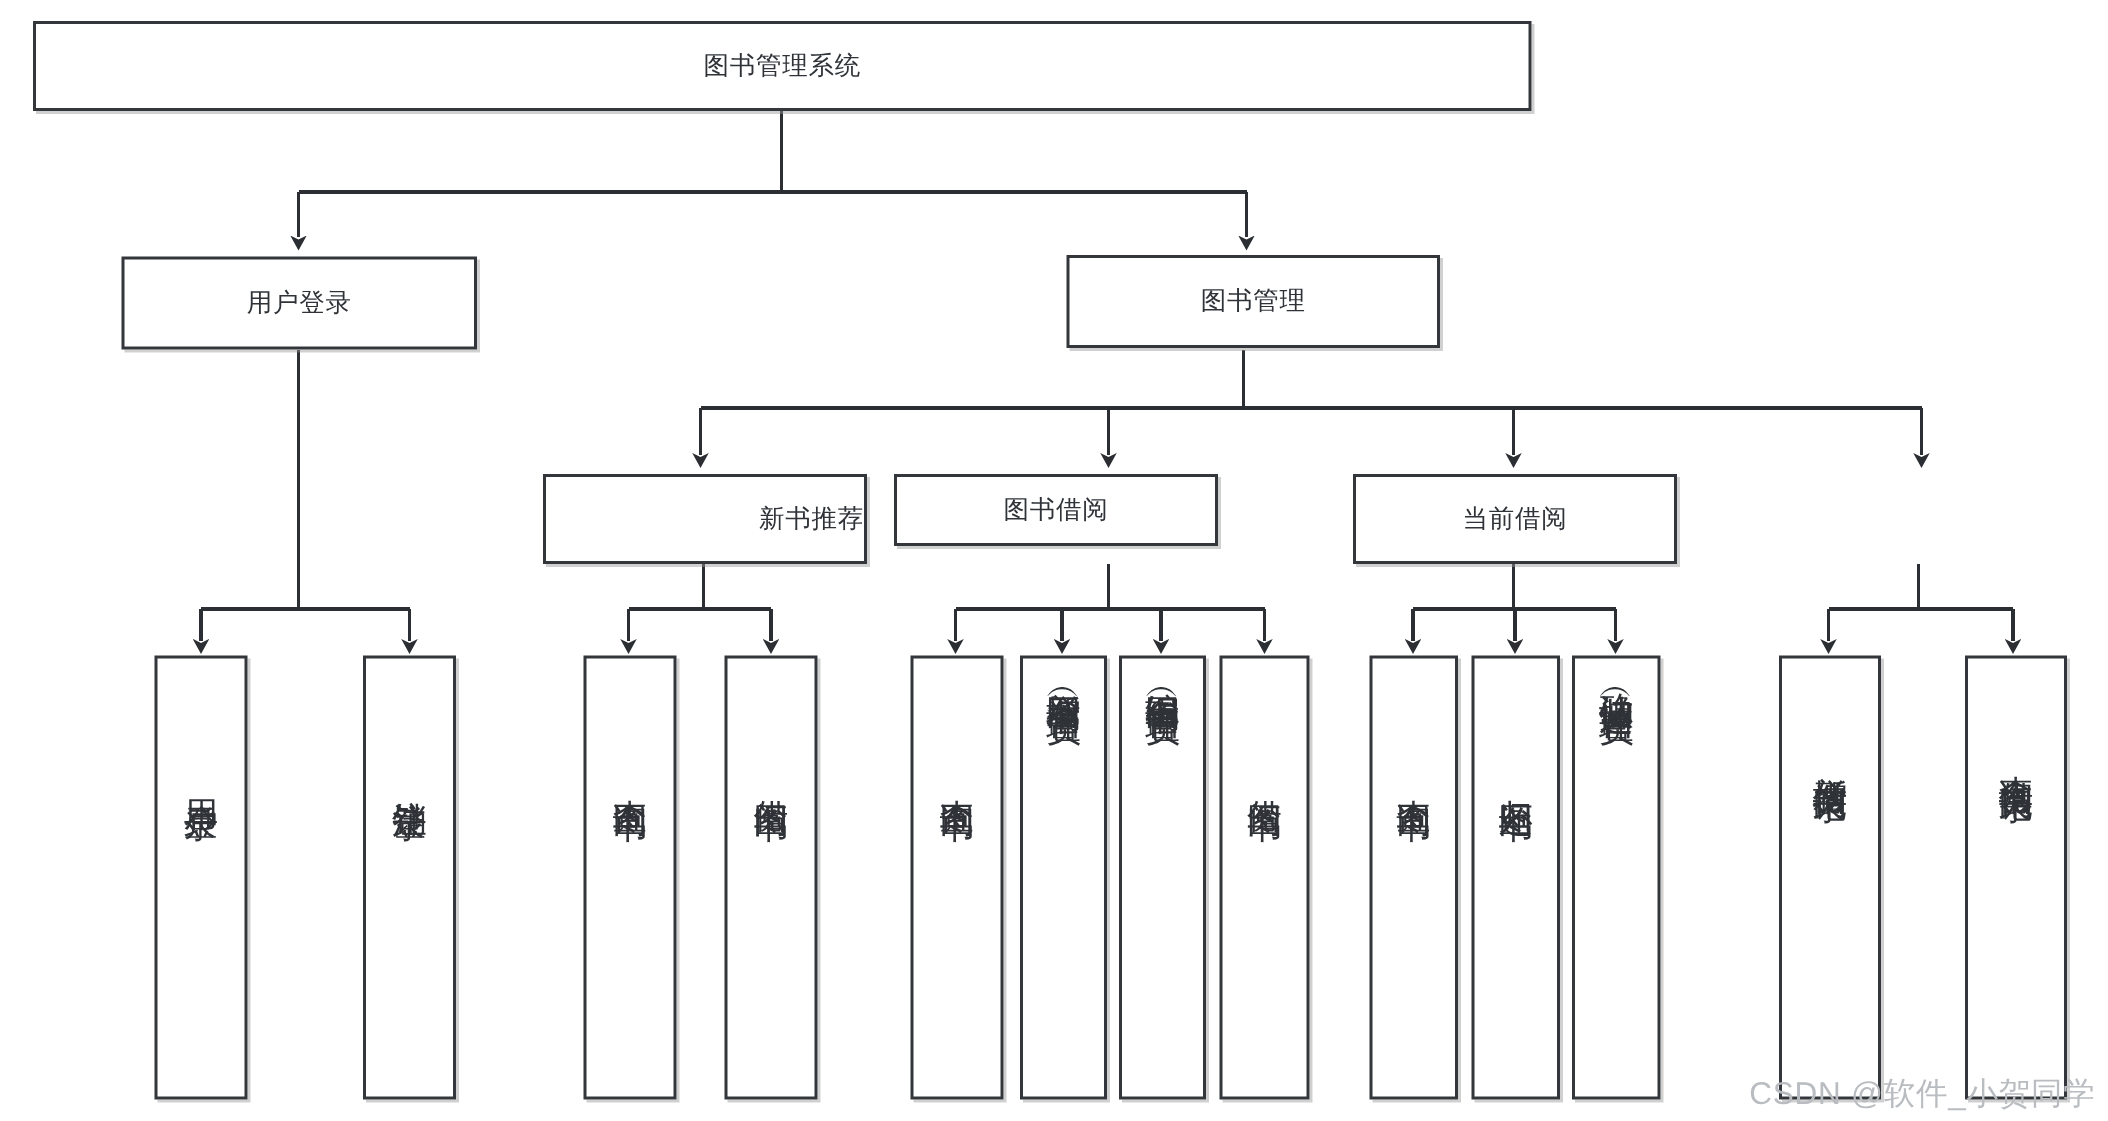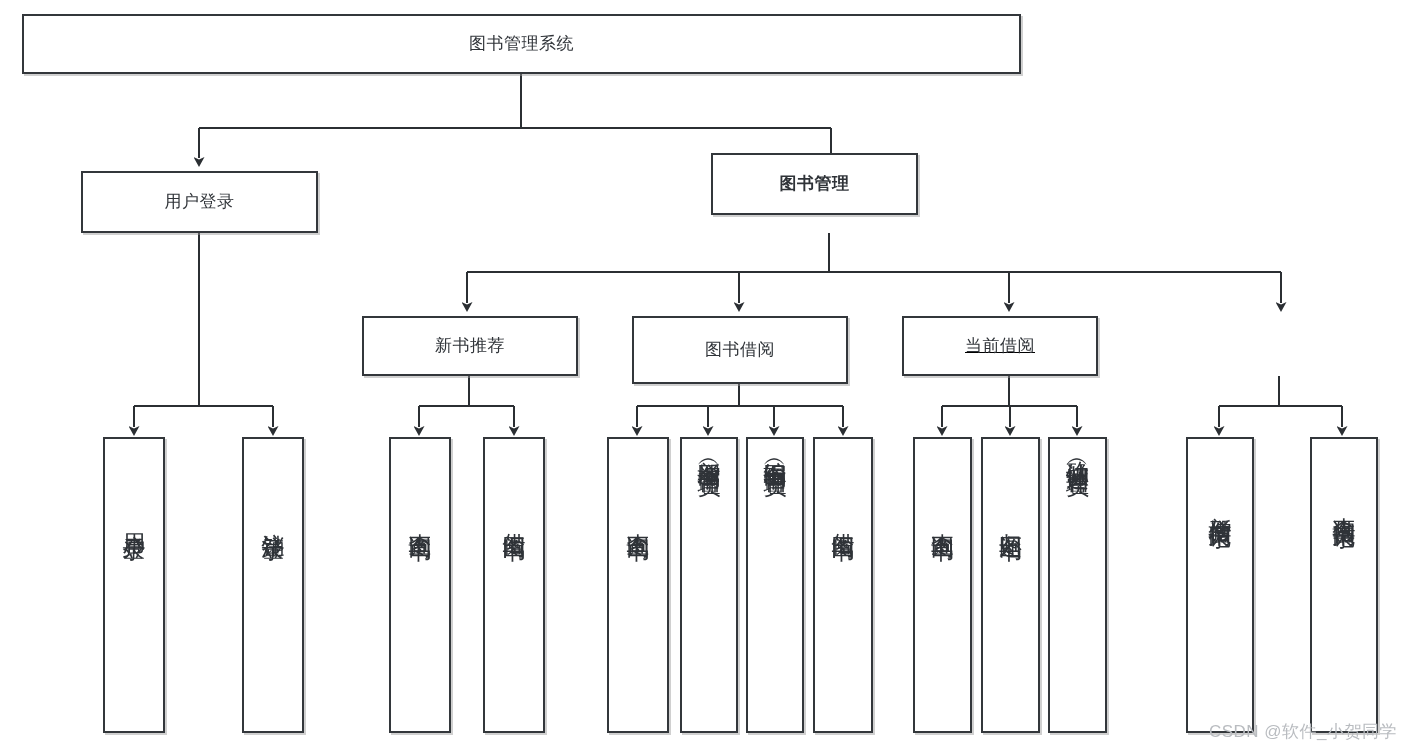--- a/index.html
+++ b/index.html
@@ -60,21 +60,21 @@
   .node.vertical.mid .label {
     padding-top: 72px;
   }
   .node.vertical.mid2 .label {
     padding-top: 56px;
   }
   .watermark {
     position: absolute;
     right: 8px;
     bottom: 4px;
-    font-size: 17px;
+    font-size: 21px;
     color: #b9bcc0;
     z-index: 5;
     white-space: nowrap;
     letter-spacing: 0.5px;
   }
 </style>
 </head>
 <body>
 
 <div id="canvas">
@@ -130,33 +130,33 @@
   </svg>
 
   <div class="node horizontal" style="left:22px; top:14px; width:999px; height:60px;">
     <span class="label">图书管理系统</span>
   </div>
 
   <div class="node horizontal" style="left:81px; top:171px; width:237px; height:62px;">
     <span class="label">用户登录</span>
   </div>
 
-  <div class="node horizontal" style="left:711px; top:153px; width:207px; height:62px;font-weight:bold;">
+  <div class="node horizontal" style="left:711px; top:170px; width:249px; height:62px;">
     <span class="label">图书管理</span>
   </div>
 
-  <div class="node horizontal" style="left:362px; top:316px; width:216px; height:60px;">
+  <div class="node horizontal" style="left:362px; top:316px; width:216px; height:60px;justify-content:flex-end;">
     <span class="label">新书推荐</span>
   </div>
 
-  <div class="node horizontal" style="left:632px; top:316px; width:216px; height:68px;">
+  <div class="node horizontal" style="left:596px; top:316px; width:216px; height:48px;">
     <span class="label">图书借阅</span>
   </div>
 
-  <div class="node horizontal" style="left:902px; top:316px; width:196px; height:60px;text-decoration:underline;">
+  <div class="node horizontal" style="left:902px; top:316px; width:216px; height:60px;">
     <span class="label">当前借阅</span>
   </div>
 
 
   <div class="node vertical mid" style="left:103px; top:437px; width:62px; height:296px;">
     <span class="label">用户登录</span>
   </div>
 
   <div class="node vertical mid" style="left:242px; top:437px; width:62px; height:296px;">
     <span class="label">注销登录</span>

